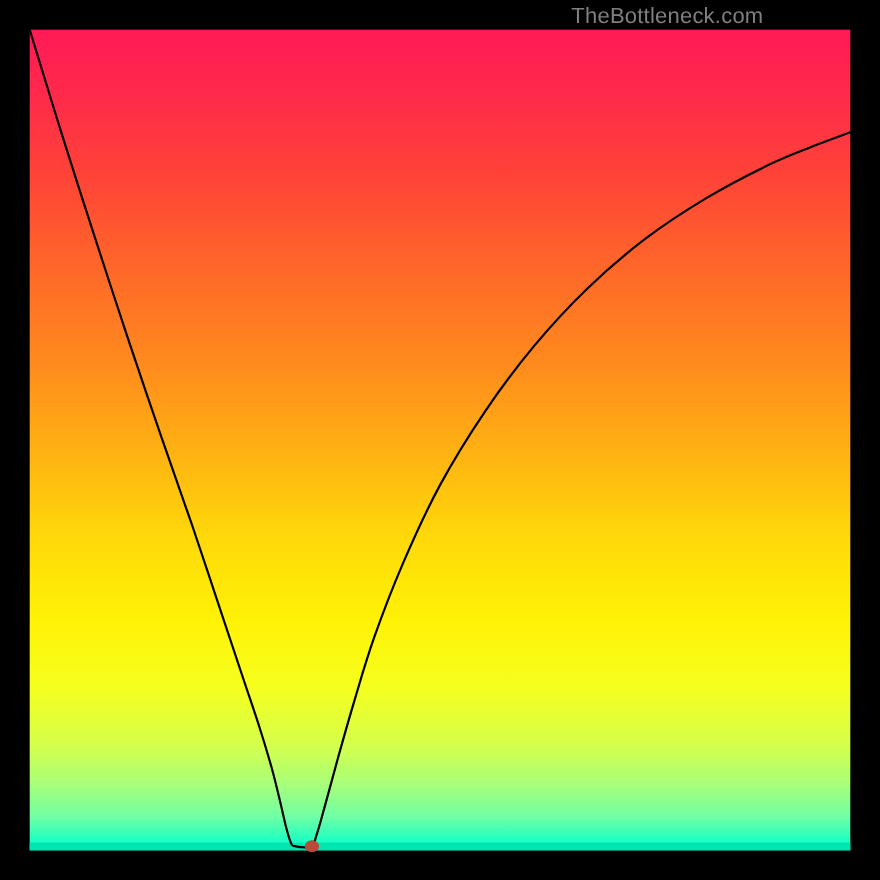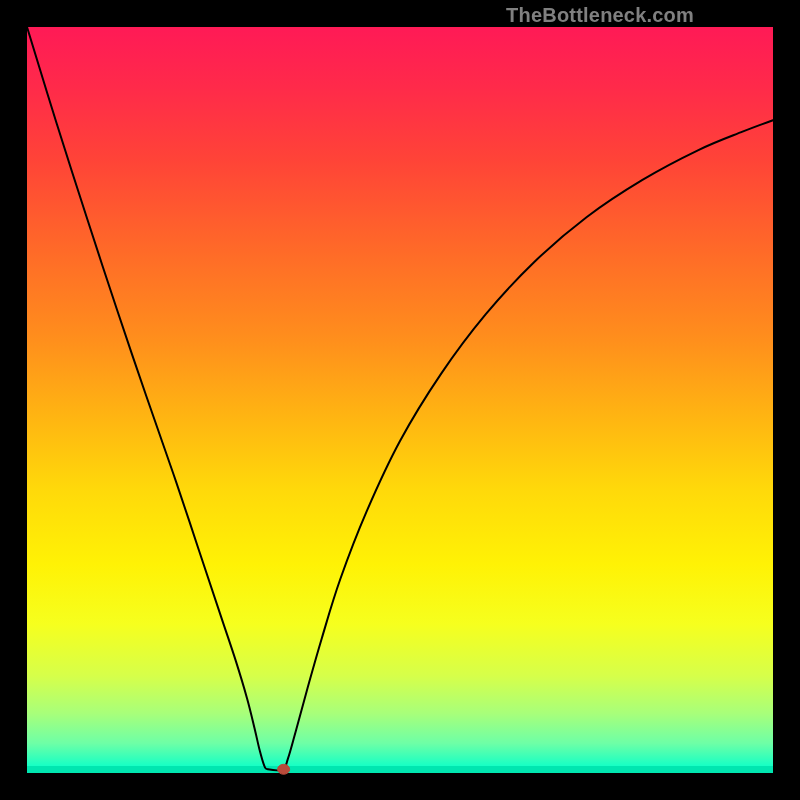--- a/index.html
+++ b/index.html
@@ -2,21 +2,20 @@
 <html><head>
 <meta charset="utf-8">
 <style>
   * { margin: 0; padding: 0; box-sizing: border-box; }
   html, body { width: 800px; height: 800px; overflow: hidden; background: #000; }
   .frame {
     position: relative;
     width: 704px;
     height: 800px;
     background: #000;
-    font-weight: bold;
   }
   .plot-area {
     position: absolute;
     left: 27px;
     top: 27px;
     width: 746px;
     height: 746px;
     background: linear-gradient(to bottom,
       #ff1a56 0%,
       #ff2a4a 8%,

